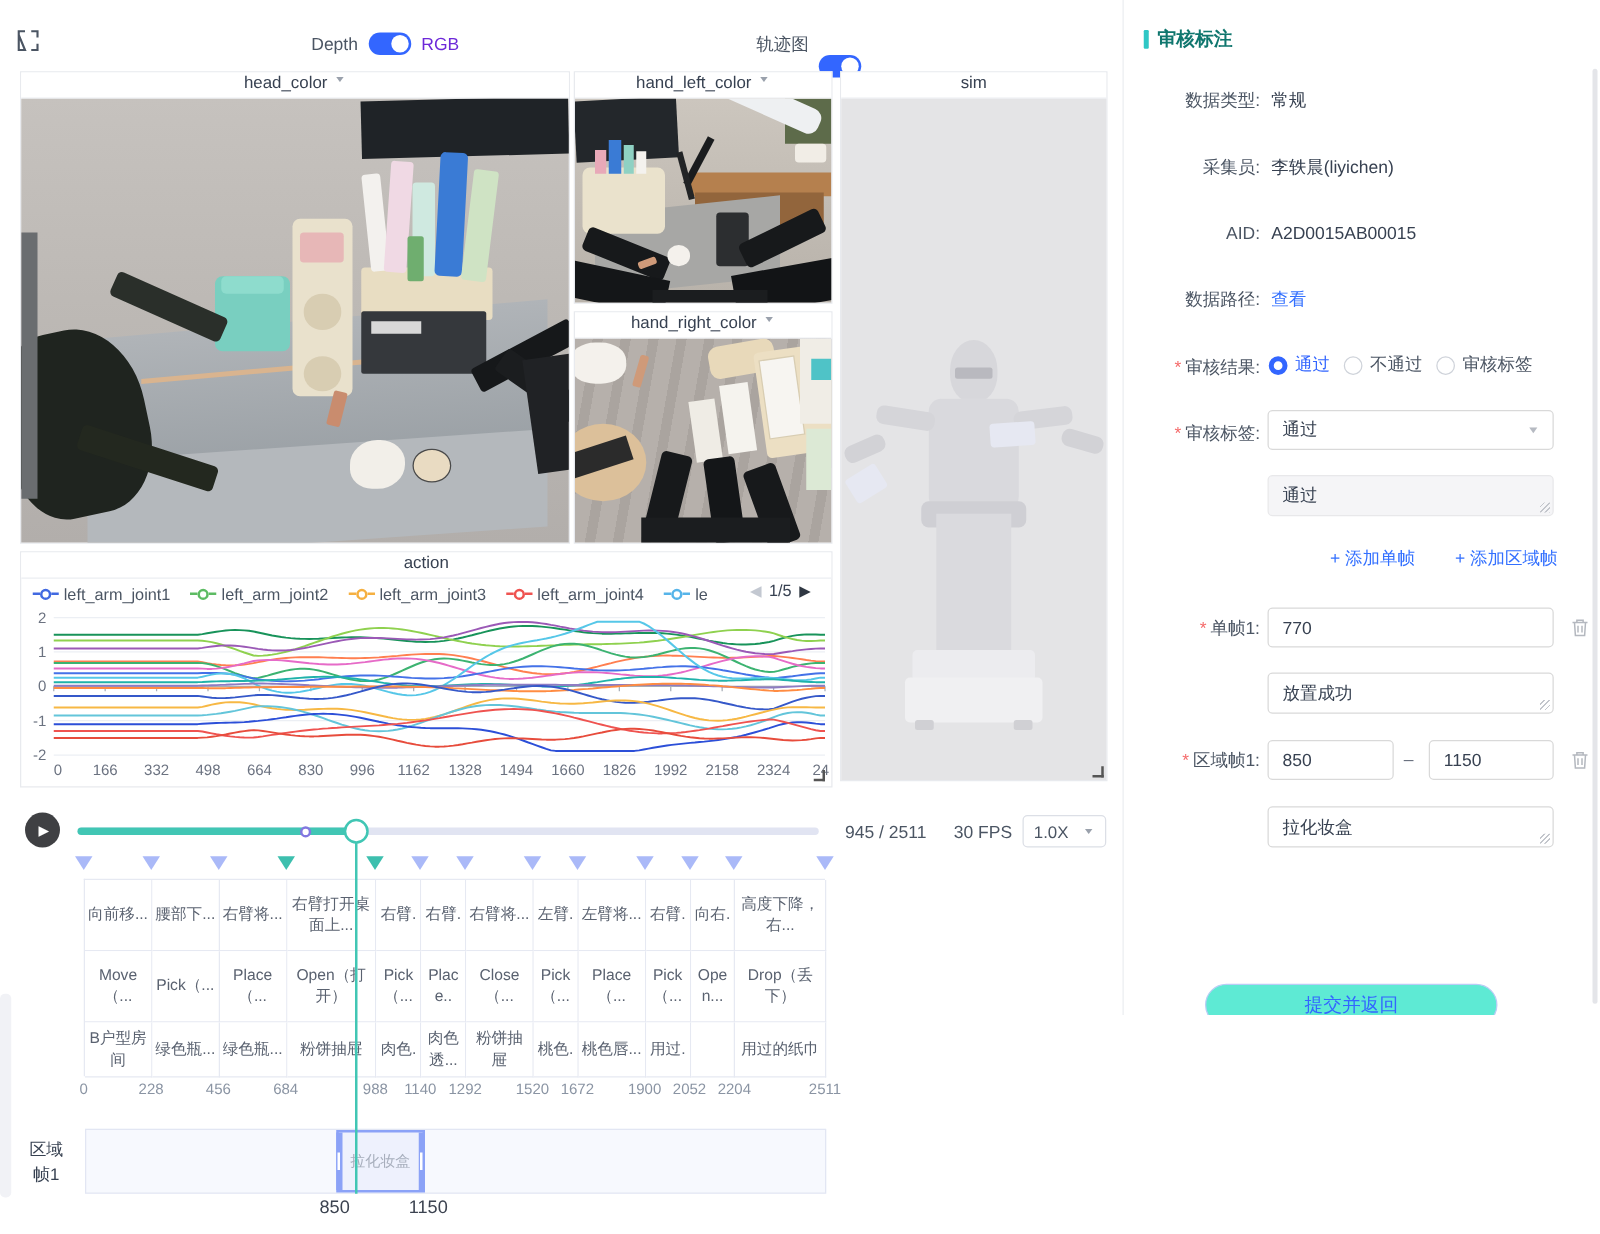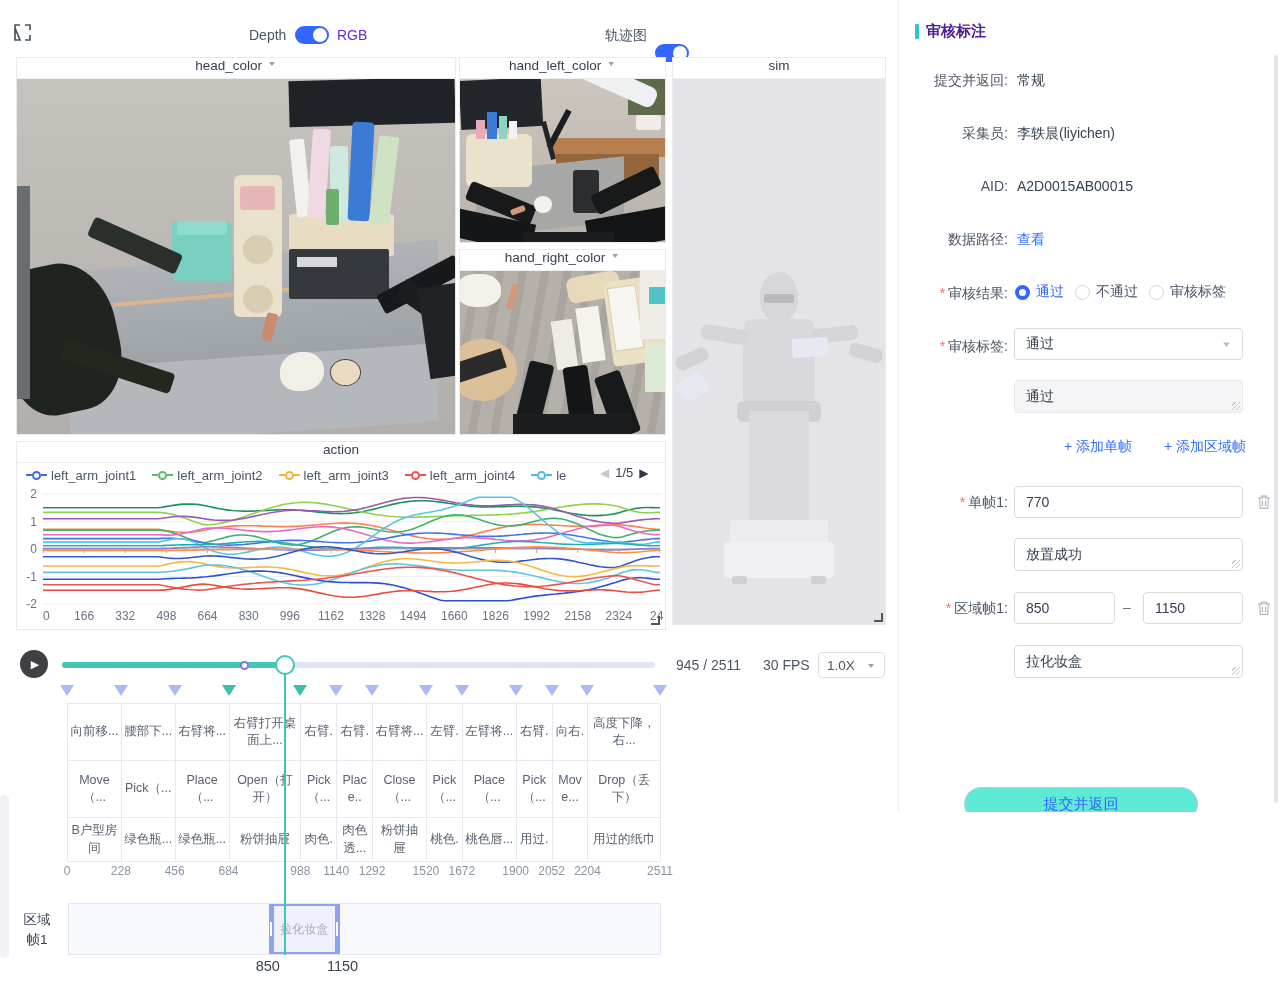--- a/index.html
+++ b/index.html
@@ -58,21 +58,21 @@
     font-size:12px; color:#a7aebc; }
   .range-num { position:absolute; font-size:14.5px; color:#3c4350; transform:translateX(-50%); }
   #playhead { position:absolute; width:2px; background:#41c6b4; }
   
   #scene-title { font-weight:bold; font-size:14px; color:#374151; }
   #scene-body { font-size:13.8px; color:#9ca3af; line-height:1.6; margin-top:4px; }
   
   #right-clip { position:absolute; left:898px; top:0; width:382px; height:812px;
     border-left:1px solid #eceef1; overflow:hidden; background:#fff; }
   .r-title { position:absolute; left:16px; top:22px; display:flex; align-items:center; gap:7px;
-    font-size:15px; font-weight:bold; color:#4c1d95; }
+    font-size:15px; font-weight:bold; color:#0f766e; }
   .r-title .bar { width:4px; height:15px; background:#2fc7c5; border-radius:1px; }
   .f-label { position:absolute; right:272px; width:200px; text-align:right; font-size:14px; color:#4b5563; }
   .f-label .star { color:#f56c6c; margin-right:3px; }
   .f-value { position:absolute; left:118px; font-size:14px; color:#374151; }
   .link { color:#3370ff; cursor:pointer; }
   .radio-row { position:absolute; left:116px; display:flex; align-items:center; gap:11px; font-size:14px; color:#4b5563; }
   .radio { width:15px; height:15px; border-radius:50%; background:#fff; border:1px solid #cfd3da; }
   .radio.on { border:4.5px solid #3366ff; }
   .inputbox { position:absolute; height:32px; border:1px solid #d9d9d9; border-radius:4px; background:#fff;
     font-size:14px; color:#374151; display:flex; align-items:center; padding:0 11px; }
@@ -391,21 +391,21 @@
       <div class="tcell" style="left: 0px; top: 57px; width: 53.8447px; height: 57px;">Move（...</div>
       <div class="tcell" style="left: 53.8447px; top: 57px; width: 53.8447px; height: 57px;">Pick（...</div>
       <div class="tcell" style="left: 107.689px; top: 57px; width: 53.8447px; height: 57px;">Place（...</div>
       <div class="tcell" style="left: 161.534px; top: 57px; width: 71.7929px; height: 57px;">Open（打开）</div>
       <div class="tcell" style="left: 233.327px; top: 57px; width: 35.8965px; height: 57px;">Pick（...</div>
       <div class="tcell" style="left: 269.223px; top: 57px; width: 35.8965px; height: 57px;">Place..</div>
       <div class="tcell" style="left: 305.12px; top: 57px; width: 53.8447px; height: 57px;">Close（...</div>
       <div class="tcell" style="left: 358.965px; top: 57px; width: 35.8965px; height: 57px;">Pick（...</div>
       <div class="tcell" style="left: 394.861px; top: 57px; width: 53.8447px; height: 57px;">Place（...</div>
       <div class="tcell" style="left: 448.706px; top: 57px; width: 35.8965px; height: 57px;">Pick（...</div>
-      <div class="tcell" style="left: 484.602px; top: 57px; width: 35.8965px; height: 57px;">Move...</div>
+      <div class="tcell" style="left: 484.602px; top: 57px; width: 35.8965px; height: 57px;">Open...</div>
       <div class="tcell" style="left: 520.499px; top: 57px; width: 72.5014px; height: 57px;">Drop（丢下）</div>
       <div class="tcell" style="left: 0px; top: 114px; width: 53.8447px; height: 44px;">B户型房间</div>
       <div class="tcell" style="left: 53.8447px; top: 114px; width: 53.8447px; height: 44px;">绿色瓶...</div>
       <div class="tcell" style="left: 107.689px; top: 114px; width: 53.8447px; height: 44px;">绿色瓶...</div>
       <div class="tcell" style="left: 161.534px; top: 114px; width: 71.7929px; height: 44px;">粉饼抽屉</div>
       <div class="tcell" style="left: 233.327px; top: 114px; width: 35.8965px; height: 44px;">肉色.</div>
       <div class="tcell" style="left: 269.223px; top: 114px; width: 35.8965px; height: 44px;">肉色透...</div>
       <div class="tcell" style="left: 305.12px; top: 114px; width: 53.8447px; height: 44px;">粉饼抽屉</div>
       <div class="tcell" style="left: 358.965px; top: 114px; width: 35.8965px; height: 44px;">桃色.</div>
       <div class="tcell" style="left: 394.861px; top: 114px; width: 53.8447px; height: 44px;">桃色唇...</div>
@@ -448,21 +448,21 @@
   <div class="abs" style="left:0;top:795px;width:9px;height:163px;background:#f1f2f6;border-radius:4px"></div>
 
 
   <div id="right-clip">
     <div class="r-title">
       <div class="bar"></div>
       <span>审核标注</span>
     </div>
 
     <div id="review-fields">
-        <div class="f-label" style="top: 72px;">提交并返回:</div>
+        <div class="f-label" style="top: 72px;">数据类型:</div>
         <div class="f-value" style="top: 72px;">常规</div>
         <div class="f-label" style="top: 125px; text-align: right;">采集员:</div>
         <div class="f-value" style="top: 125px;">李轶晨(liyichen)</div>
         <div class="f-label" style="top: 178px;">AID:</div>
         <div class="f-value" style="top: 178px;">A2D0015AB00015</div>
         <div class="f-label" style="top: 231px;">数据路径:</div>
         <div class="f-value link" style="top: 231px;">查看</div>
       </div>
 
     <div class="f-label" style="top:285px;right:272px">

